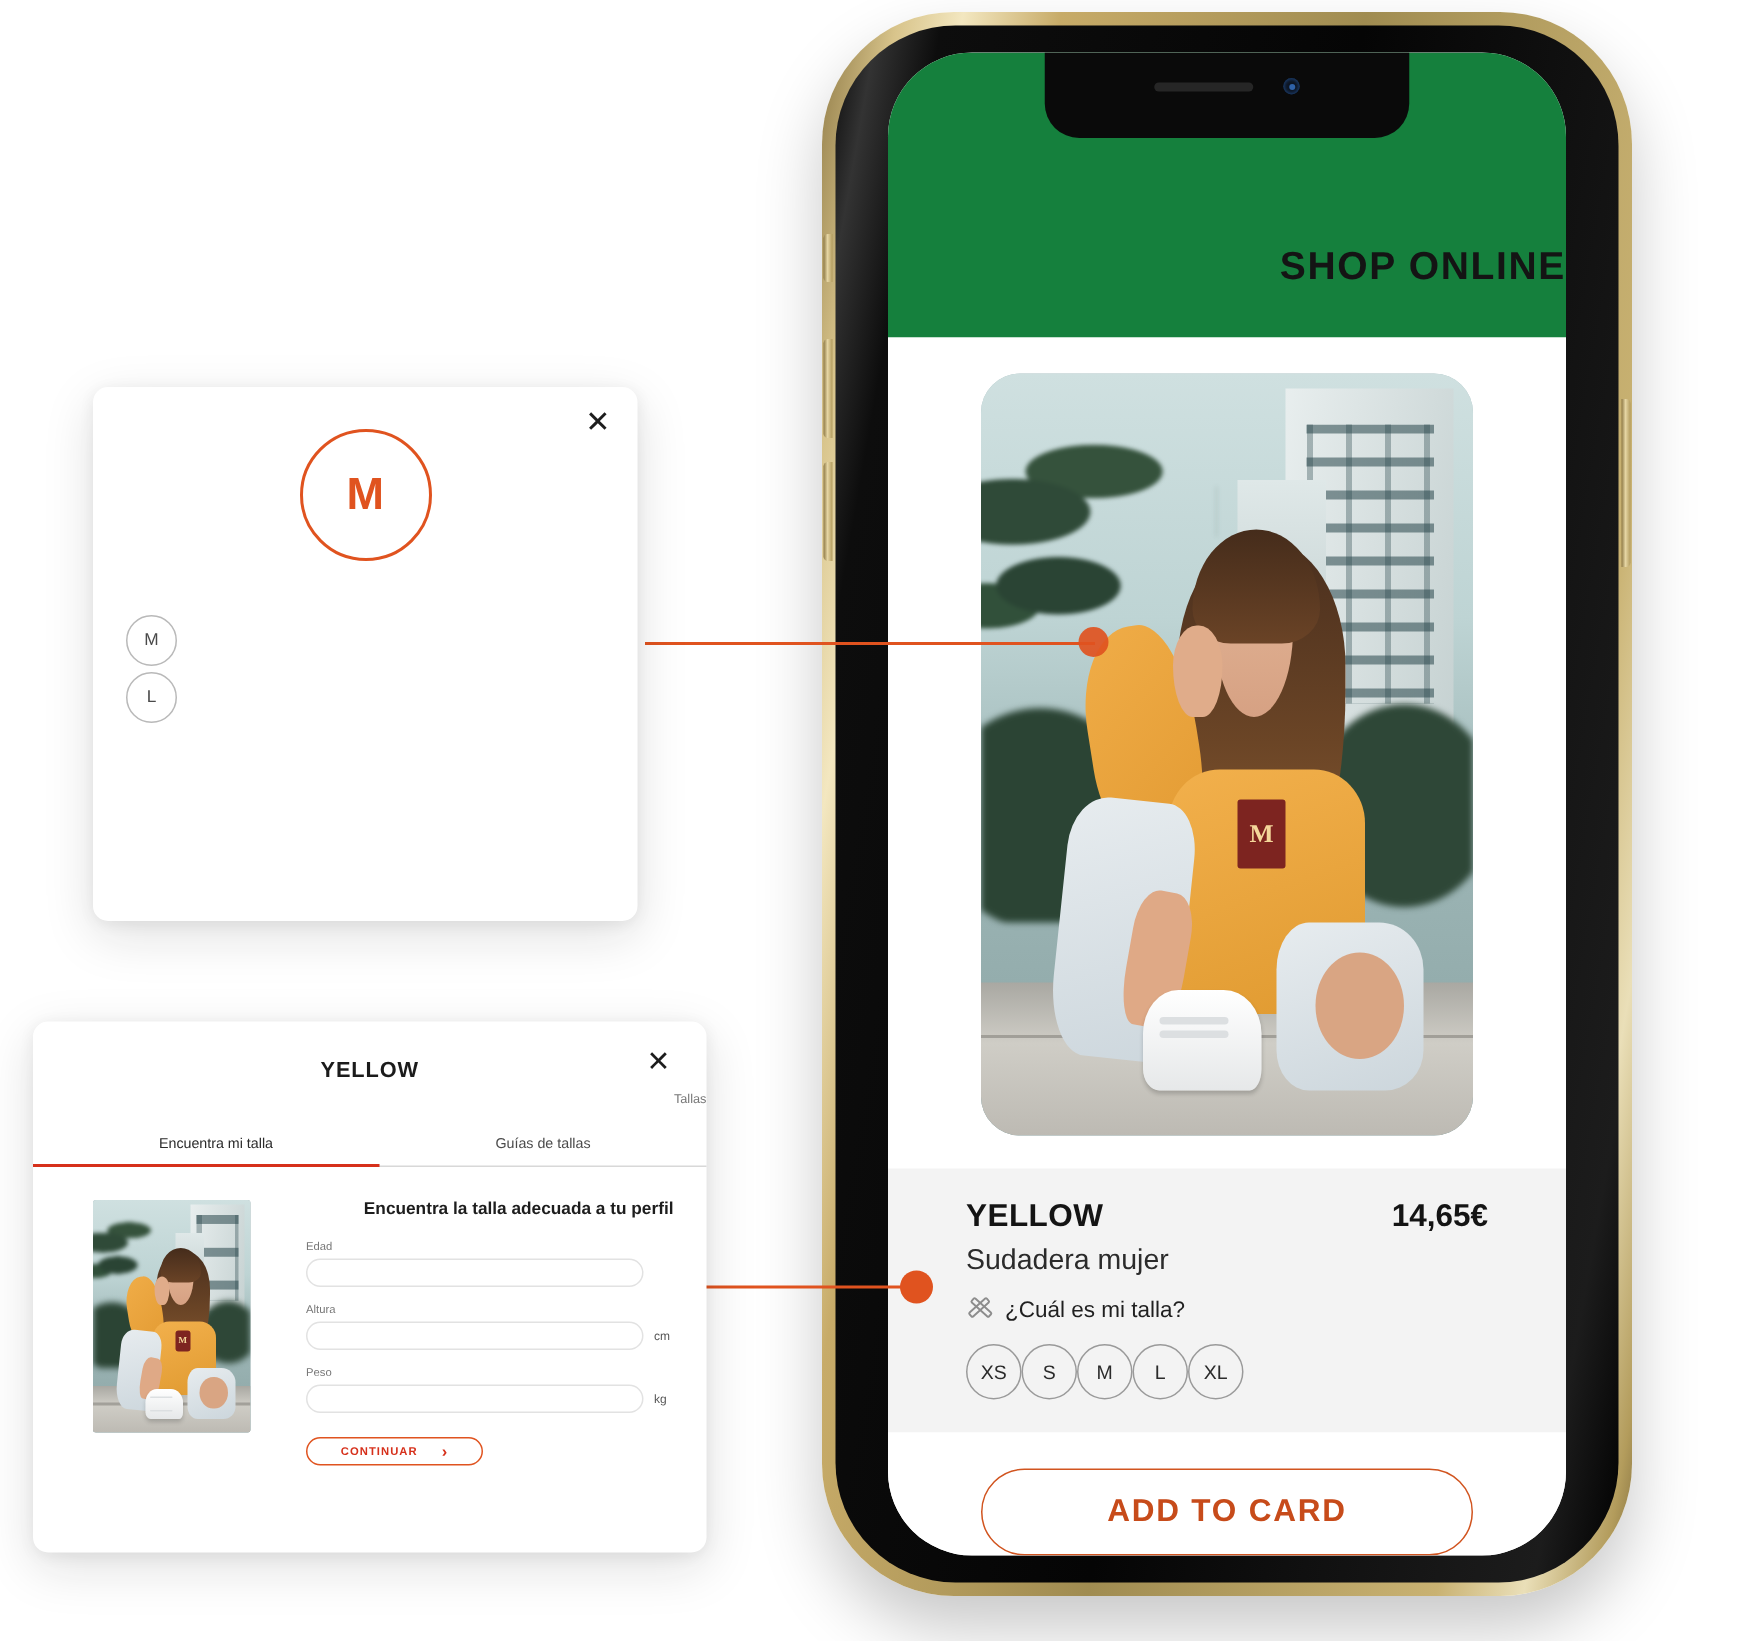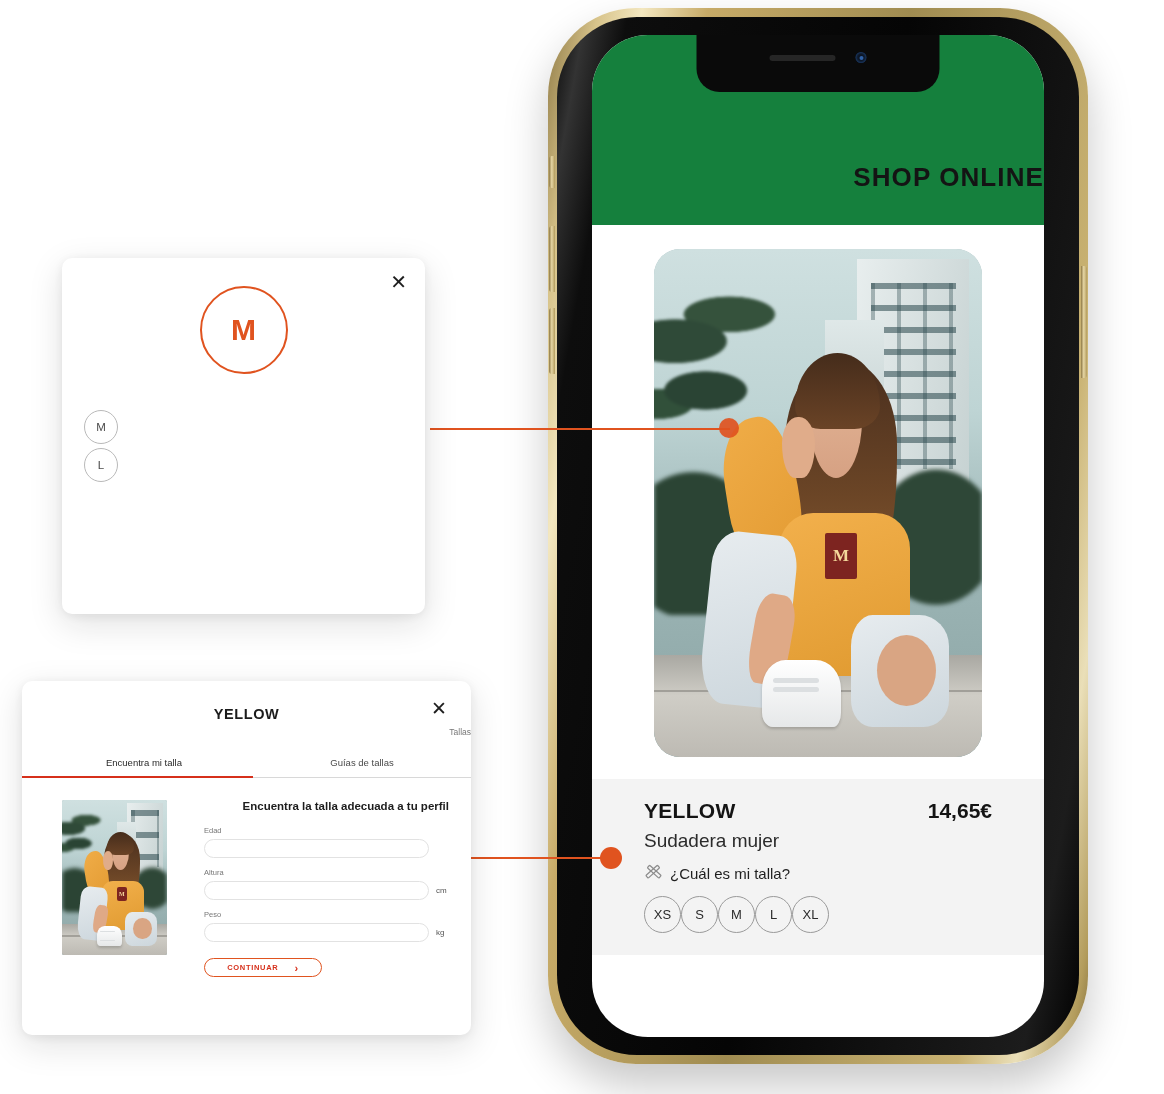--- a/index.html
+++ b/index.html
@@ -613,17 +613,20 @@
 
         <div class="size-options">
           <button class="size-opt">XS</button>
           <button class="size-opt">S</button>
           <button class="size-opt">M</button>
           <button class="size-opt">L</button>
           <button class="size-opt">XL</button>
         </div>
       </div>
 
+      <div class="cta-wrap">
+        <button class="cta-btn">ADD TO CARD</button>
+      </div>
 
     </div>
   </div>
 
 </div>
 
 </body></html>

